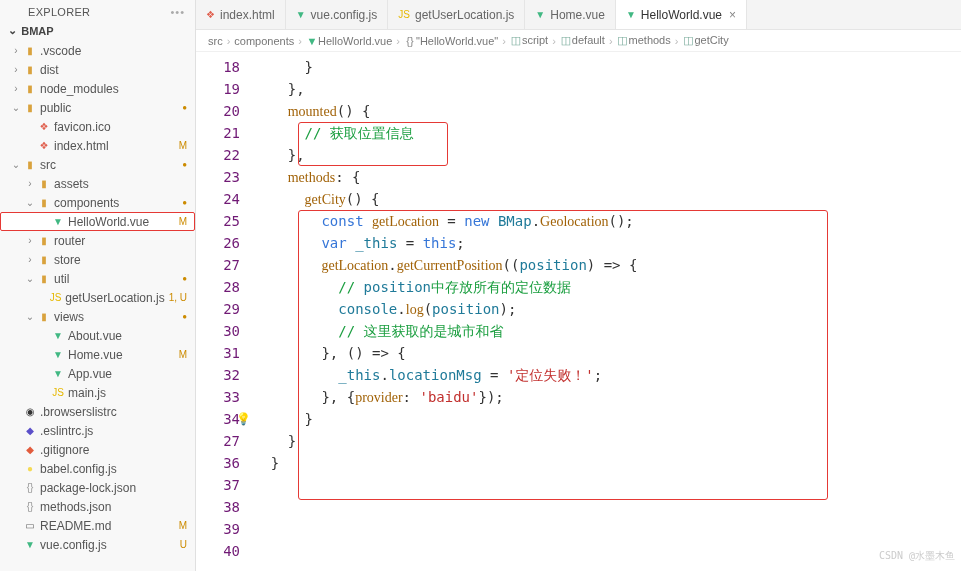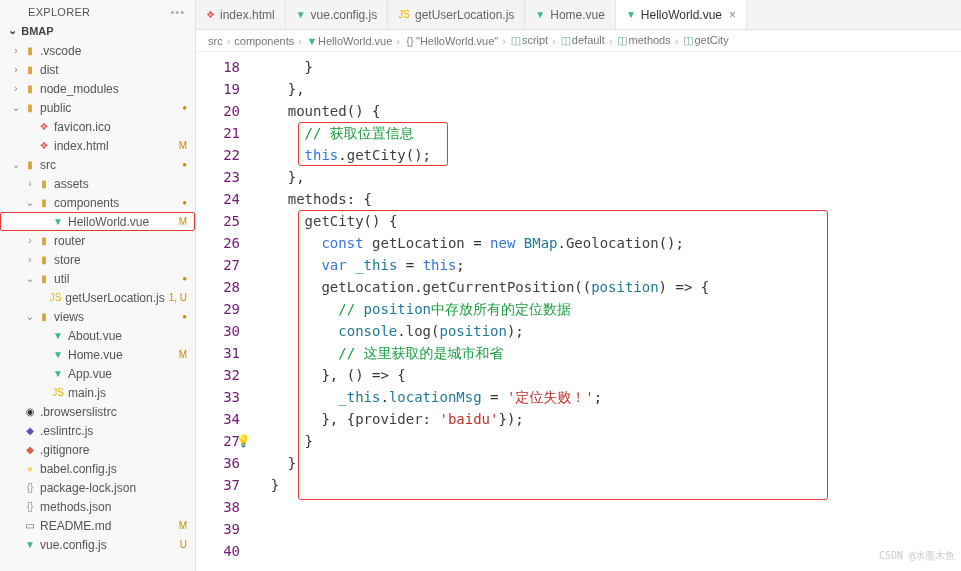--- a/index.html
+++ b/index.html
@@ -27,21 +27,21 @@
   .tab .close { color: #888; font-size: 12px; margin-left: 2px; }
   .crumbs { display: flex; align-items: center; gap: 4px; height: 22px; padding: 0 12px; font-size: 11px; color: #777; border-bottom: 1px solid #f0f0f0; }
   .crumbs .sep { color: #bbb; }
   .crumb-ic { display: inline-flex; width: 12px; justify-content: center; }
   .editor { flex: 1; display: flex; font-family: "Menlo","Consolas",monospace; font-size: 14px; line-height: 22px; overflow: hidden; position: relative; }
   .gutter { width: 58px; text-align: right; padding-right: 14px; color: #701a75; user-select: none; padding-top: 4px; }
   .gutter div { height: 22px; }
   .code { flex: 1; padding-top: 4px; position: relative; }
   .line { height: 22px; white-space: pre; }
   .k { color: #3676d8; }   
-  .fn { color: #404040; }
+  .fn { color: #a16207; font-family: Liberation Serif, serif; }
   .var { color: #1f7a99; } 
   .str { color: #c2302e; }  
   .cm { color: #1a9e3f; }      
   .box { position: absolute; border: 1.5px solid #e53935; border-radius: 3px; pointer-events: none; }
   .watermark { position: absolute; right: 6px; bottom: 4px; font-size: 10px; color: #ccc; }
   .bulb { position: absolute; left: -18px; top: 0; color: #f0c040; font-size: 12px; }
 </style>
 </head>
 <body>
 
@@ -298,21 +298,20 @@
         <div>39</div>
         <div>40</div>
       </div>
     <div class="code" id="code">
       <div class="box" style="left:44px; top:70px; width:150px; height:44px;"></div>
       <div class="box" style="left:44px; top:158px; width:530px; height:290px;"></div>
     <div class="line">      }</div>
         <div class="line">    },</div>
         <div class="line">    <span class="fn">mounted</span>() {</div>
         <div class="line">      <span class="cm">// 获取位置信息</span></div>
-        <div class="line">      <span class="k">this</span>.<span class="fn">getCity</span>();</div>
         <div class="line">    },</div>
         <div class="line">    <span class="fn">methods</span>: {</div>
         <div class="line">      <span class="fn">getCity</span>() {</div>
         <div class="line">        <span class="k">const</span> <span class="fn">getLocation</span> = <span class="k">new</span> <span class="var">BMap</span>.<span class="fn">Geolocation</span>();</div>
         <div class="line">        <span class="k">var</span> <span class="var">_this</span> = <span class="k">this</span>;</div>
         <div class="line">        <span class="fn">getLocation</span>.<span class="fn">getCurrentPosition</span>((<span class="var">position</span>) =&gt; {</div>
         <div class="line">          <span class="cm">// <span class="var">position</span>中存放所有的定位数据</span></div>
         <div class="line">          <span class="var">console</span>.<span class="fn">log</span>(<span class="var">position</span>);</div>
         <div class="line">          <span class="cm">// 这里获取的是城市和省</span></div>
         <div class="line">        }, () =&gt; {</div>

